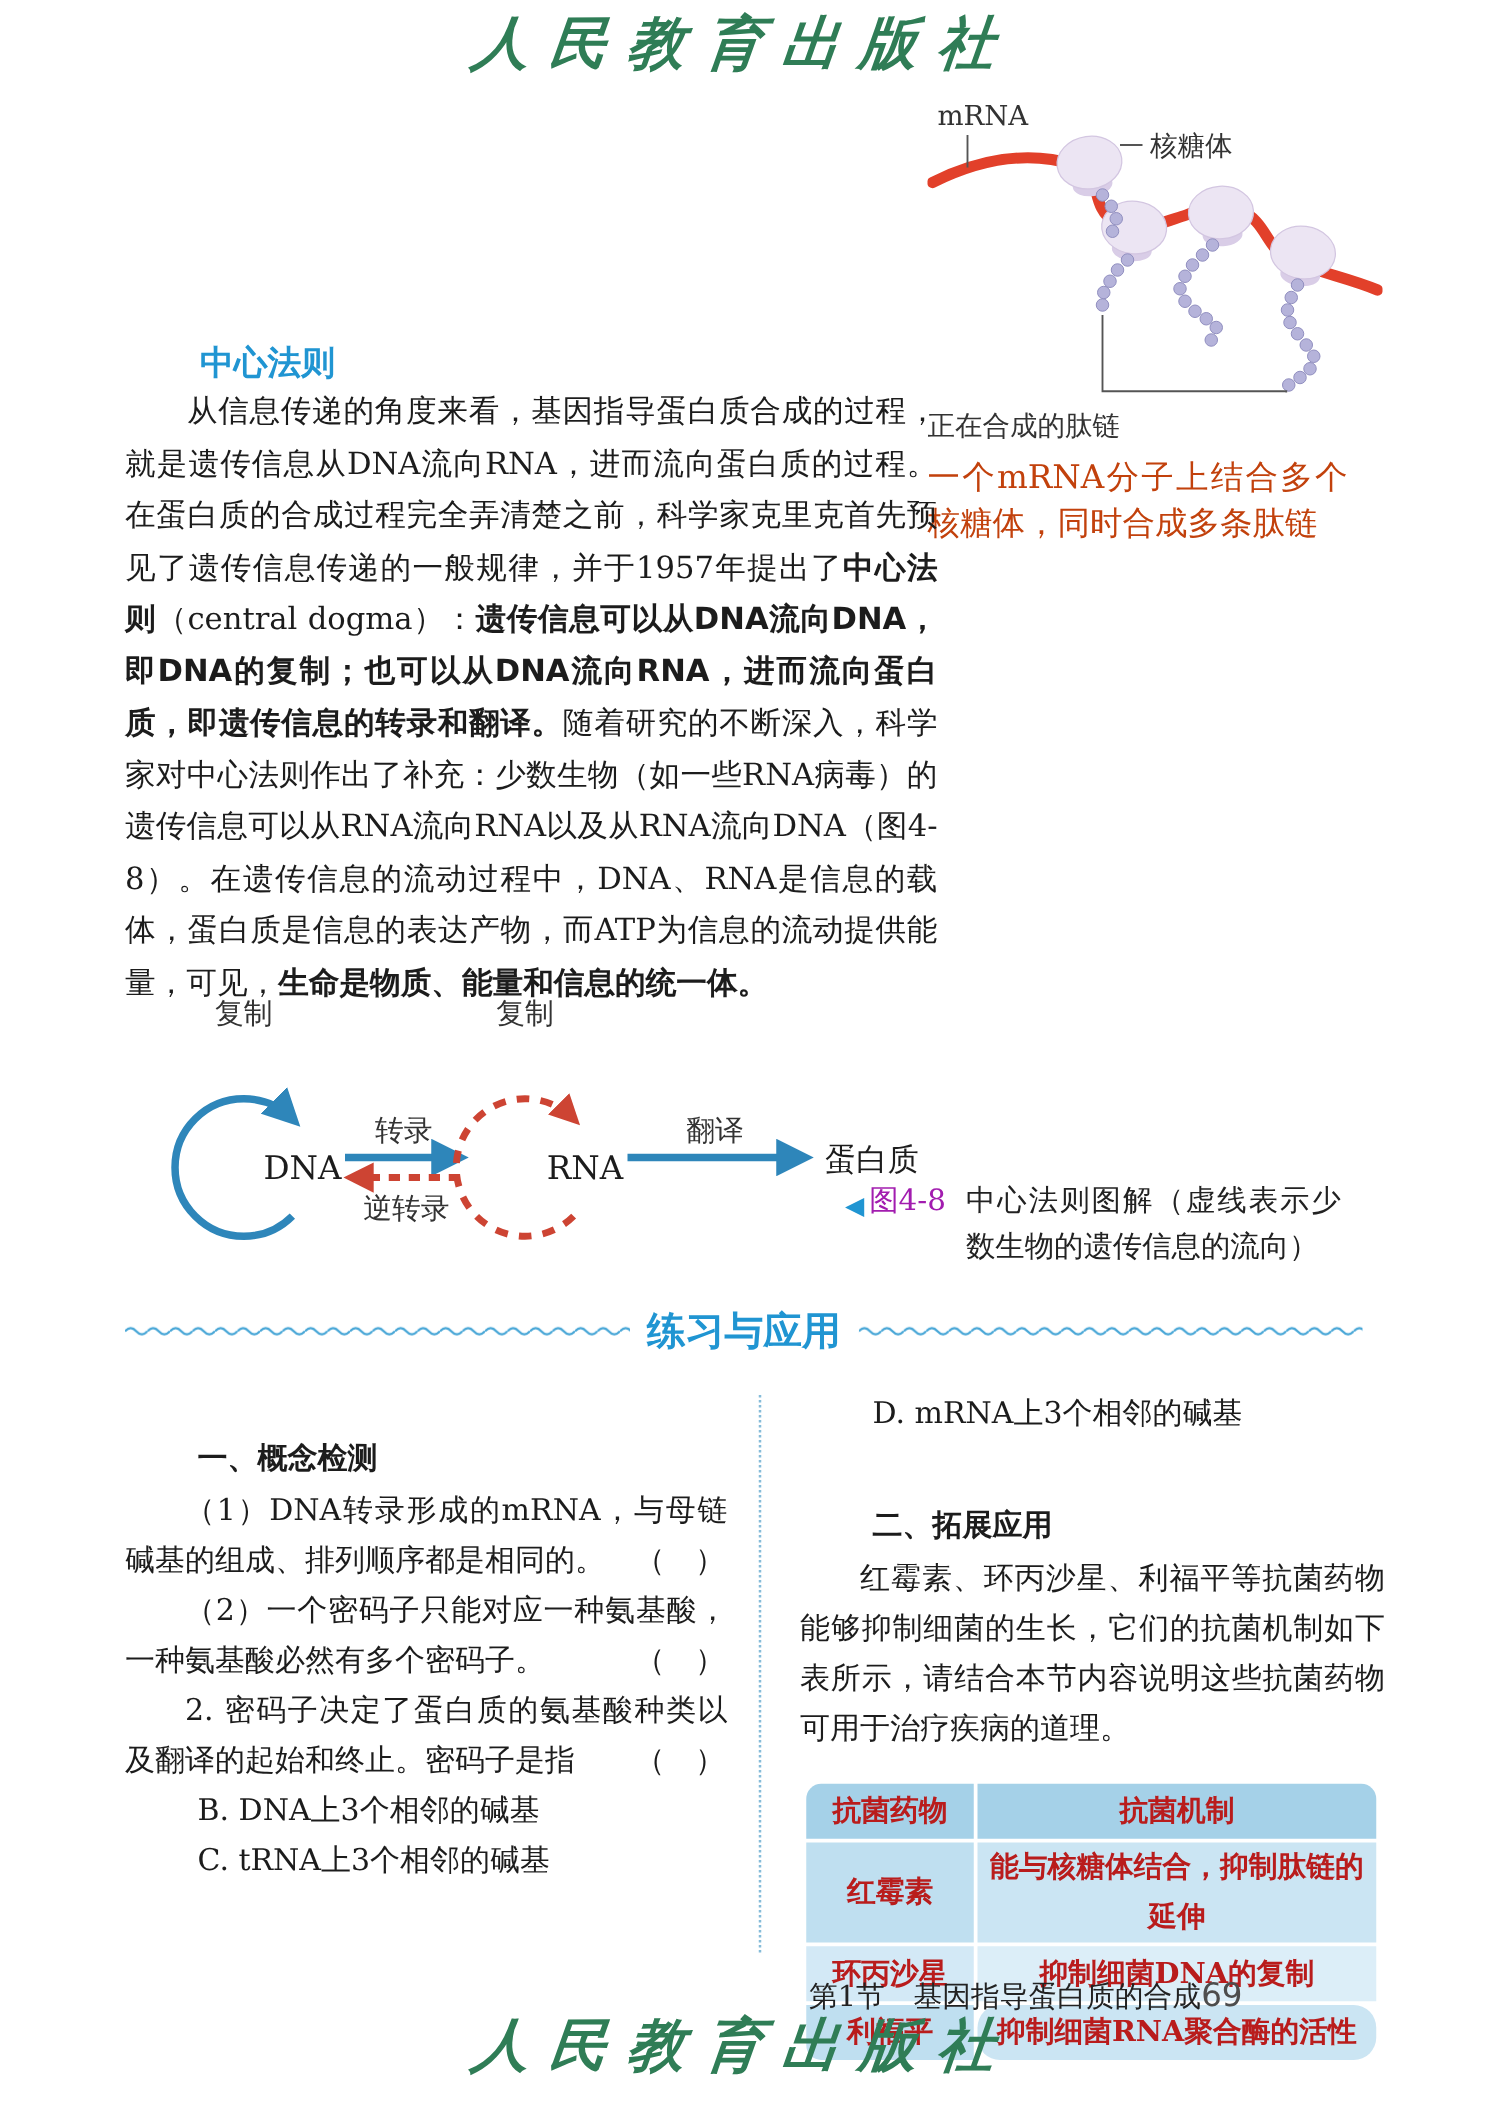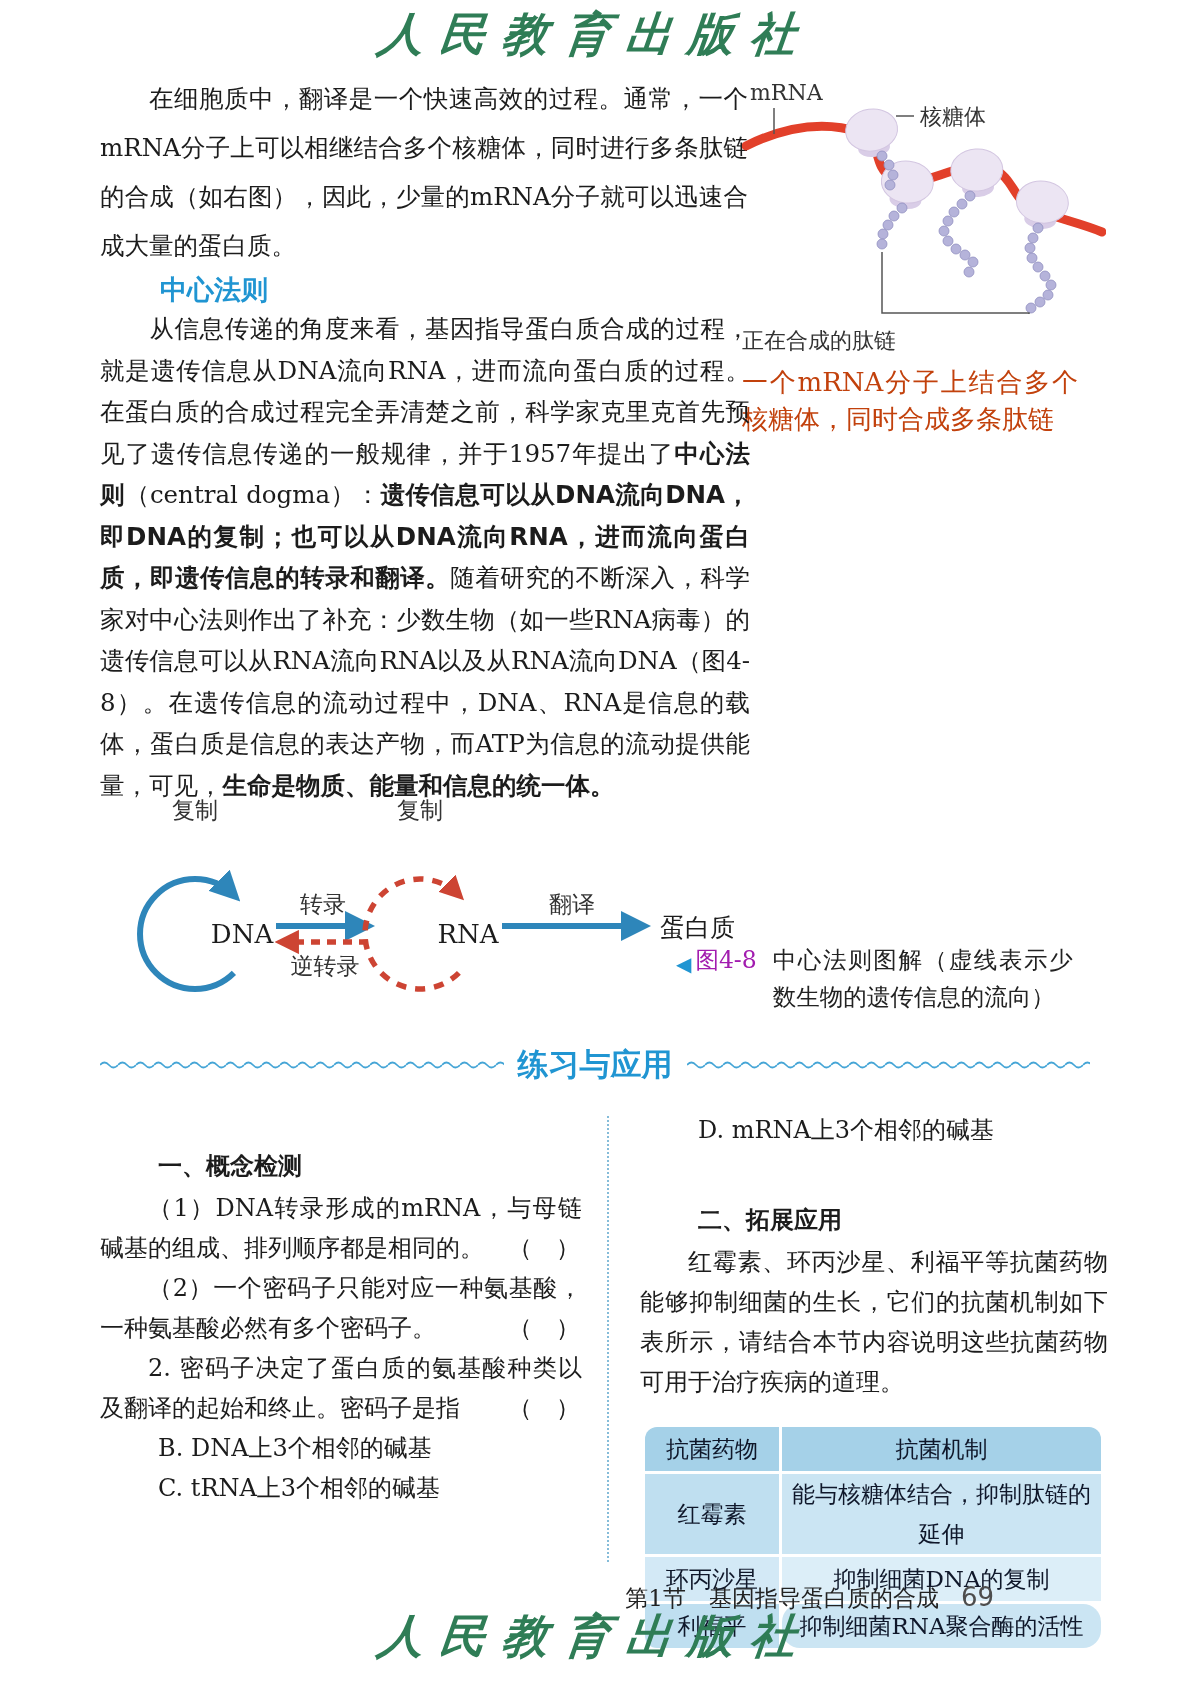--- a/index.html
+++ b/index.html
@@ -36,41 +36,40 @@
   .col.right{left:640px;width:468px;}
   .subhead{font-weight:bold;font-family:"DejaVu Sans","Liberation Sans",sans-serif;
            margin-left:58px;margin-bottom:2px;}
   .stmt{position:relative;text-align:justify;}
   .stmt .tx{text-indent:2em;display:block;text-align:justify;}
   .stmt .br{position:absolute;right:2px;bottom:0;}
   .opt{margin-left:58px;}
   .ext-intro{text-indent:2em;text-align:justify;}
   table.mech{border-collapse:separate;border-spacing:3px;background:#fff;margin-top:22px;margin-left:2px;
              width:462px;font-size:23px;border-radius:12px;overflow:hidden;}
-  table.mech td{text-align:center;vertical-align:middle;height:44px;color:#0f172a;padding:0 8px;}
+  table.mech td{text-align:center;vertical-align:middle;height:44px;color:#b91c1c;padding:0 8px;font-weight:bold;}
   td.c1{width:118px;}
   tr.hd td{background:#a5d1e8;}
   tr.r1 td.c1{background:#bfdff0;} tr.r1 td.c2{background:#cbe5f3;}
   tr.r2 td.c1{background:#d3e9f6;} tr.r2 td.c2{background:#dceef8;}
   tr.r3 td.c1{background:#bfdff0;} tr.r3 td.c2{background:#cbe5f3;}
   tr.hd td.c1{border-top-left-radius:12px;} tr.hd td.c2{border-top-right-radius:12px;}
   tr.r3 td.c1{border-bottom-left-radius:12px;} tr.r3 td.c2{border-bottom-right-radius:12px;border-radius:18px;}
-  .footer{position:absolute;top:1582px;right:196px;display:flex;align-items:baseline;gap:22px;}
+  .footer{position:absolute;top:1582px;right:196px;display:flex;align-items:baseline;}
   .footer .sec{font-size:23px;color:#222;}
   .footer .pg{font-size:26px;color:#4d4d4d;font-family:"DejaVu Sans","Liberation Sans",sans-serif;}
   svg text{font-family:"DejaVu Serif","Liberation Serif",serif;}
 </style>
 </head>
 <body>
 
 <div class="page">
 
   <div class="logo top">人民教育出版社</div>
 
-  <div class="intro">在细胞质中，翻译是一个快速高效的过程。通常，一个mRNA分子上可以相继结合多个核糖体，同时进行多条肽链的合成（如右图），因此，少量的mRNA分子就可以迅速合成大量的蛋白质。</div>
 
   <div class="figure">
     <svg width="364" height="240" viewBox="0 0 364 240">
 
       <path d="M4,66 C40,48 80,40 118,52 C142,60 128,84 150,98 C164,108 182,100 207,92
                C227,86 232,80 250,88 C272,98 270,118 290,128 C312,138 336,142 360,152" fill="none" stroke="#e2402a" stroke-width="9" stroke-linecap="round"></path>
 
       <g transform="rotate(-8 130 53)">
         <ellipse cx="130" cy="68" rx="16" ry="9" fill="#d9cde7"></ellipse>
         <ellipse cx="130" cy="50" rx="26" ry="21" fill="#ece5f3" stroke="#d3c6e1" stroke-width="1"></ellipse>

